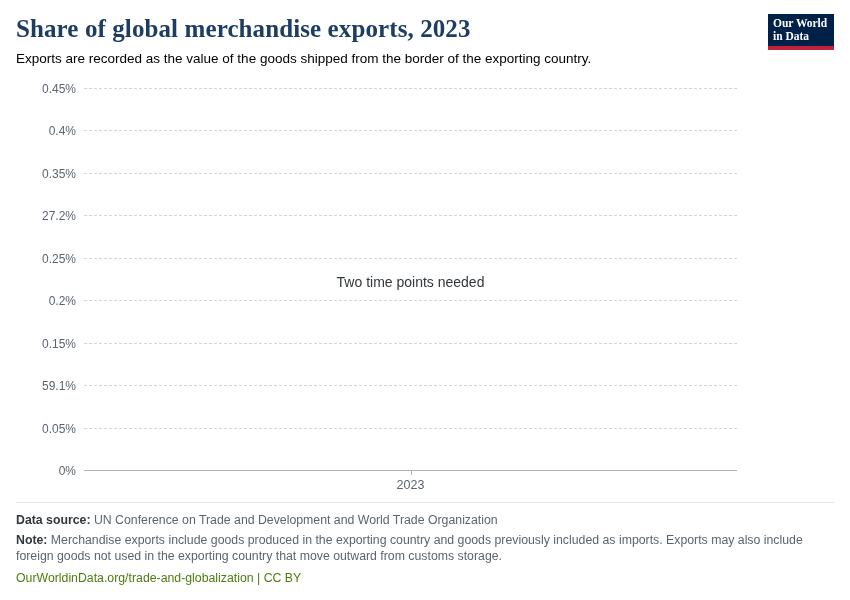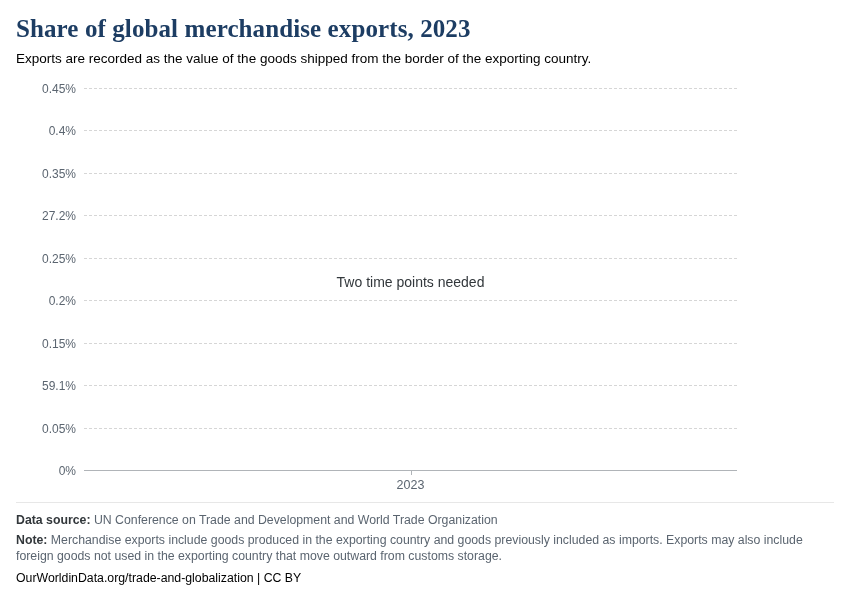--- a/index.html
+++ b/index.html
@@ -132,32 +132,36 @@
   }
   .footer-line b {
     color: #32373b;
     font-weight: bold;
   }
   .footer-note {
     margin-bottom: 6px;
   }
   .footer-license {
     font-size: 12.3px;
-    color: #000000;
+    color: #4d7c0f;
     line-height: 16px;
   }
 </style>
 </head>
 <body>
 
 <div class="page">
 
   <div class="header">
     <h1 class="title">Share of global merchandise exports, 2023</h1>
     <p class="subtitle">Exports are recorded as the value of the goods shipped from the border of the exporting country.</p>
+    <div class="owid-logo">
+      <div>Our World</div>
+      <div>in Data</div>
+    </div>
   </div>
 
   <div class="chart-wrap">
     <div class="plot" id="plot">
       <div class="gridline" style="top: 0%;">
           <div class="ytick">0.45%</div>
         </div>
         <div class="gridline" style="top: 11.1111%;">
           <div class="ytick">0.4%</div>
         </div>

